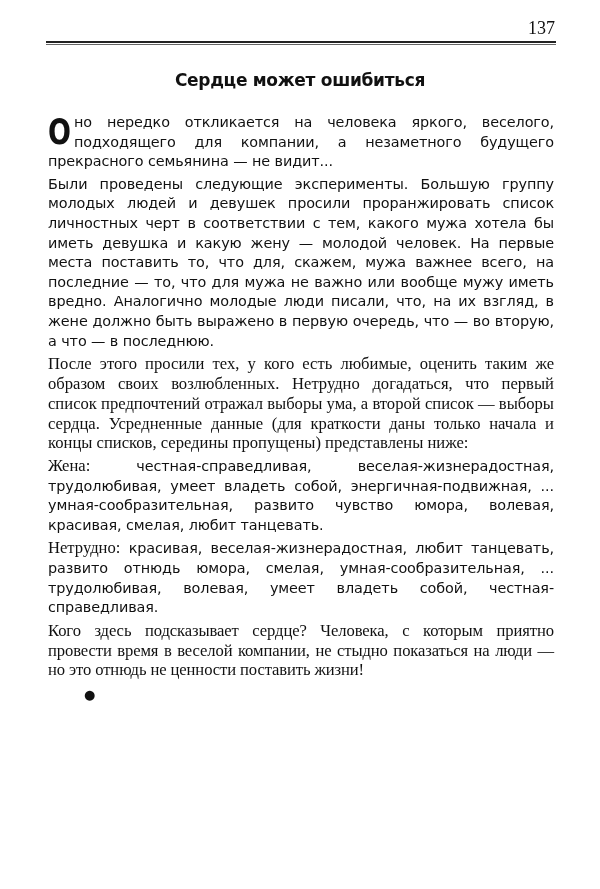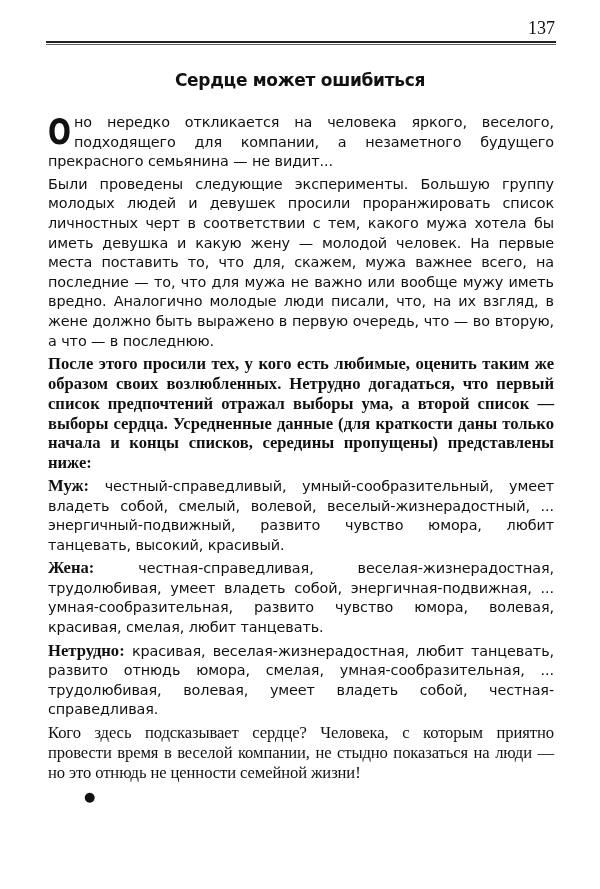--- a/index.html
+++ b/index.html
@@ -36,21 +36,21 @@
       font-family: "DejaVu Sans", "Liberation Sans", sans-serif;
       font-size: 14.4px; line-height: 19.6px; letter-spacing: -0.1px;
       text-align: justify;
     }
     .body p { margin: 0 0 3px 0; }
     .dropcap {
       float: left; font-family: "DejaVu Sans", sans-serif; font-weight: bold;
       font-size: 36px; line-height: 34px; margin: 2px 6px 0 0; transform: scaleX(0.75);
       transform-origin: left top; width: 20px;
     }
-    .serif-para { font-family: "Liberation Serif", "DejaVu Serif", serif; font-size: 16.6px; line-height: 19.8px; letter-spacing: 0; font-weight: bold; }
+    .serif-para { font-family: "Liberation Serif", "DejaVu Serif", serif; font-size: 16.6px; line-height: 19.8px; letter-spacing: 0; }
     .conclusion {
       font-family: "Liberation Serif", "DejaVu Serif", serif;
       font-size: 16.6px; line-height: 19.8px;
     }
     .note {
       position: relative; margin: 6px 0 0 36px; padding-left: 14px;
       font-family: "DejaVu Sans", "Liberation Sans", sans-serif;
       font-style: italic; font-weight: bold; font-size: 12px; line-height: 17px;
       text-align: justify;
     }
@@ -67,20 +67,19 @@
 
 <div class="heading">Сердце может ошибиться</div>
 
 <div class="body">
   <p>
     <span class="dropcap">О</span>
     <span>но нередко откликается на человека яркого, веселого, подходящего для компании, а незаметного будущего прекрасного семьянина — не видит...</span>
   </p>
   <p>Были проведены следующие эксперименты. Большую группу молодых людей и девушек просили проранжировать список личностных черт в соответствии с тем, какого мужа хотела бы иметь девушка и какую жену — молодой человек. На первые места поставить то, что для, скажем, мужа важнее всего, на последние — то, что для мужа не важно или вообще мужу иметь вредно. Аналогично молодые люди писали, что, на их взгляд, в жене должно быть выражено в первую очередь, что — во вторую, а что — в последнюю.</p>
   <p class="serif-para">После этого просили тех, у кого есть любимые, оценить таким же образом своих возлюбленных. Нетрудно догадаться, что первый список предпочтений отражал выборы ума, а второй список — выборы сердца. Усредненные данные (для краткости даны только начала и концы списков, середины пропущены) представлены ниже:</p>
-  <p><span class="serif-para">Муж:</span> <span>честный-справедливый, умный-сообразительный, умеет владеть собой, смелый, волевой, веселый-жизнерадостный, ... энергичный-подвижный, развито чувство юмора, любит танцевать, высокий, красивый.</span></p>
   <p><span class="serif-para">Жена:</span> <span>честная-справедливая, веселая-жизнерадостная, трудолюбивая, умеет владеть собой, энергичная-подвижная, ... умная-сообразительная, развито чувство юмора, волевая, красивая, смелая, любит танцевать.</span></p>
   <p><span class="serif-para">Нетрудно:</span> <span>красивая, веселая-жизнерадостная, любит танцевать, развито отнюдь юмора, смелая, умная-сообразительная, ... трудолюбивая, волевая, умеет владеть собой, честная-справедливая.</span></p>
-  <p class="conclusion">Кого здесь подсказывает сердце? Человека, с которым приятно провести время в веселой компании, не стыдно показаться на люди — но это отнюдь не ценности семейной жизни!</p>
+  <p class="conclusion">Кого здесь подсказывает сердце? Человека, с которым приятно провести время в веселой компании, не стыдно показаться на люди — но это отнюдь не ценности поставить жизни!</p>
   <div class="note">
     <span class="bullet">●</span>
   </div>
 </div>
 
 </body></html>

